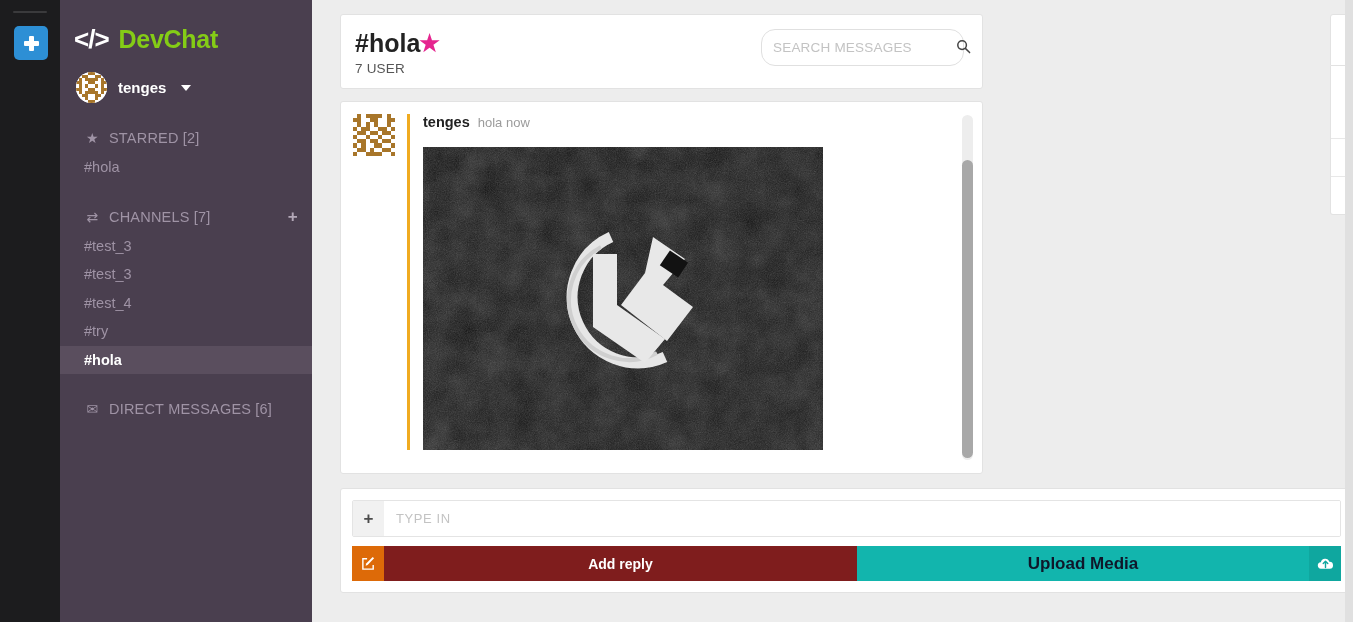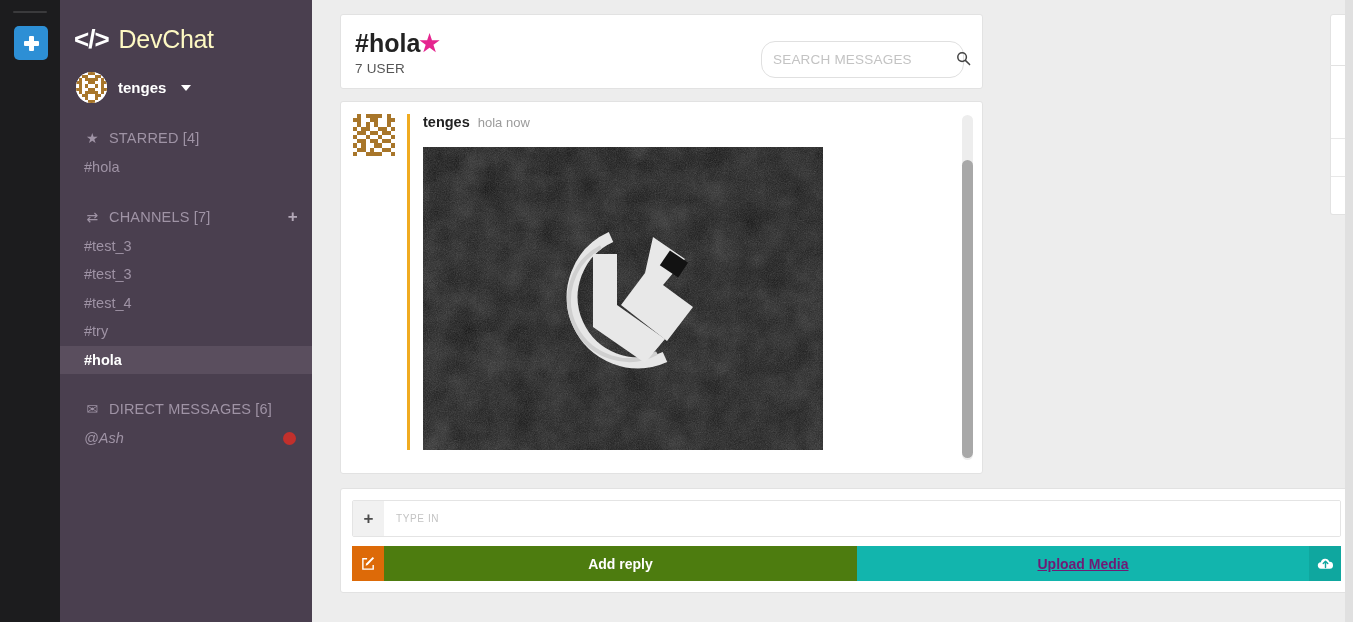--- a/index.html
+++ b/index.html
@@ -43,21 +43,21 @@
   }
   .brand {
     display: flex; align-items: center; gap: 10px;
     padding: 4px 0 0 14px; height: 42px;
   }
   .brand-icon {
     color: #fff; font-size: 26px; font-weight: bold; line-height: 1;
     letter-spacing: -1px;
   }
   .brand-name {
-    color: #fef9c3; font-size: 25px; font-weight: normal; letter-spacing: -0.3px;
+    color: #84cc16; font-size: 25px; font-weight: bold; letter-spacing: -0.3px;
   }
   .user-row {
     display: flex; align-items: center; gap: 11px;
     padding: 14px 0 0 16px; cursor: pointer;
   }
   .avatar-circle {
     width: 31px; height: 31px; border-radius: 50%;
     background: #fff; overflow: hidden; flex: 0 0 31px;
   }
   .user-name { color: #fff; font-size: 15px; font-weight: bold; }
@@ -102,21 +102,21 @@
   }
   .ch-title {
     font-size: 25px; font-weight: bold; color: #222;
     display: flex; align-items: center;
   }
   .star {
     color: #e5258f; font-size: 23px; margin-left: -1px; line-height: 1;
   }
   .ch-sub { font-size: 13.5px; color: #555; margin-top: 3px; letter-spacing: 0.2px; }
   .search-box {
-    width: 203px; height: 37px; margin-top: 12px;
+    width: 203px; height: 37px; margin-top: 0;
     border: 1px solid #e0e0e0; border-radius: 14px;
     display: flex; align-items: center; padding: 0 11px;
   }
   .search-input {
     flex: 1; border: none; outline: none; background: transparent;
     font-family: "Liberation Sans", sans-serif;
     font-size: 13.5px; color: #555; letter-spacing: 0.2px;
   }
   .search-input::placeholder { color: #c3c3c3; }
   .search-icon { color: #555; font-size: 15px; margin-left: 6px; }
@@ -159,41 +159,41 @@
     overflow: hidden;
   }
   .composer-plus {
     width: 31px; background: #f1f1f1; display: flex;
     align-items: center; justify-content: center;
     color: #4c4c4c; font-size: 17px; font-weight: bold; cursor: pointer;
   }
   .composer-input {
     flex: 1; border: none; outline: none; padding: 0 12px;
     font-family: "Liberation Sans", sans-serif;
-    font-size: 10px; color: #15803d; letter-spacing: 0.3px;
+    font-size: 13px; color: #15803d; letter-spacing: 0.3px;
   }
   .composer-input::placeholder { color: #c3c3c3; letter-spacing: 0.6px; }
   .composer-actions { display: flex; height: 35px; margin-top: 9px; }
   .btn-reply {
-    flex: 0 0 505px; display: flex; background: #4d7c0f; cursor: pointer; justify-content: center;
+    flex: 0 0 505px; display: flex; background: #7f1d1d; cursor: pointer; justify-content: center;
   }
   .btn-reply-icon {
     width: 32px; background: #dd6a08; color: #fff;
     display: flex; align-items: center; justify-content: center; font-size: 15px;
   }
   .btn-reply-label {
     flex: 1; display: flex; align-items: center; justify-content: center;
     color: #fff; font-size: 14px; font-weight: bold;
   }
   .btn-upload {
     flex: 1; display: flex; background: #12b5ad; cursor: pointer;
   }
   .btn-upload-label {
     flex: 1; display: flex; align-items: center; justify-content: center;
-    color: #701a75; font-size: 14px; font-weight: bold; text-decoration: underline;
+    color: #0f172a; font-size: 17px; font-weight: bold;
   }
   .btn-upload-icon {
     width: 32px; background: #0fa79f; color: #fff;
     display: flex; align-items: center; justify-content: center; font-size: 15px;
   }
 
   
   .about {
     position: absolute; left: 1018px; top: 14px;
     width: 303px;
@@ -284,21 +284,21 @@
             <rect x="4" y="9" width="2" height="1"></rect>
           </g>
         </svg>
       </span>
       <span class="user-name">tenges</span>
       <span class="caret-down"></span>
     </div>
 
     <div class="section-head">
       <span class="sh-icon">★</span>
-      <span class="sh-label">STARRED [4]</span>
+      <span class="sh-label">STARRED [2]</span>
     </div>
     <div class="chan">
       <span>#hola</span>
     </div>
 
     <div class="section-head">
       <span class="sh-icon">⇄</span>
       <span class="sh-label">CHANNELS [7]</span>
       <span class="section-add">+</span>
     </div>
@@ -314,24 +314,20 @@
     <div class="chan">
       <span>#try</span>
     </div>
     <div class="chan active">
       <span>#hola</span>
     </div>
 
     <div class="section-head">
       <span class="sh-icon">✉</span>
       <span class="sh-label">DIRECT MESSAGES [6]</span>
-    </div>
-    <div class="chan dm">
-      <span class="dm-label">@Ash</span>
-      <span class="dm-dot"></span>
     </div>
   </div>
 
   <div class="main">
 
     <div class="card channel-header">
       <div>
         <div class="ch-title">
           <span>#hola</span>
           <span class="star">★</span>

